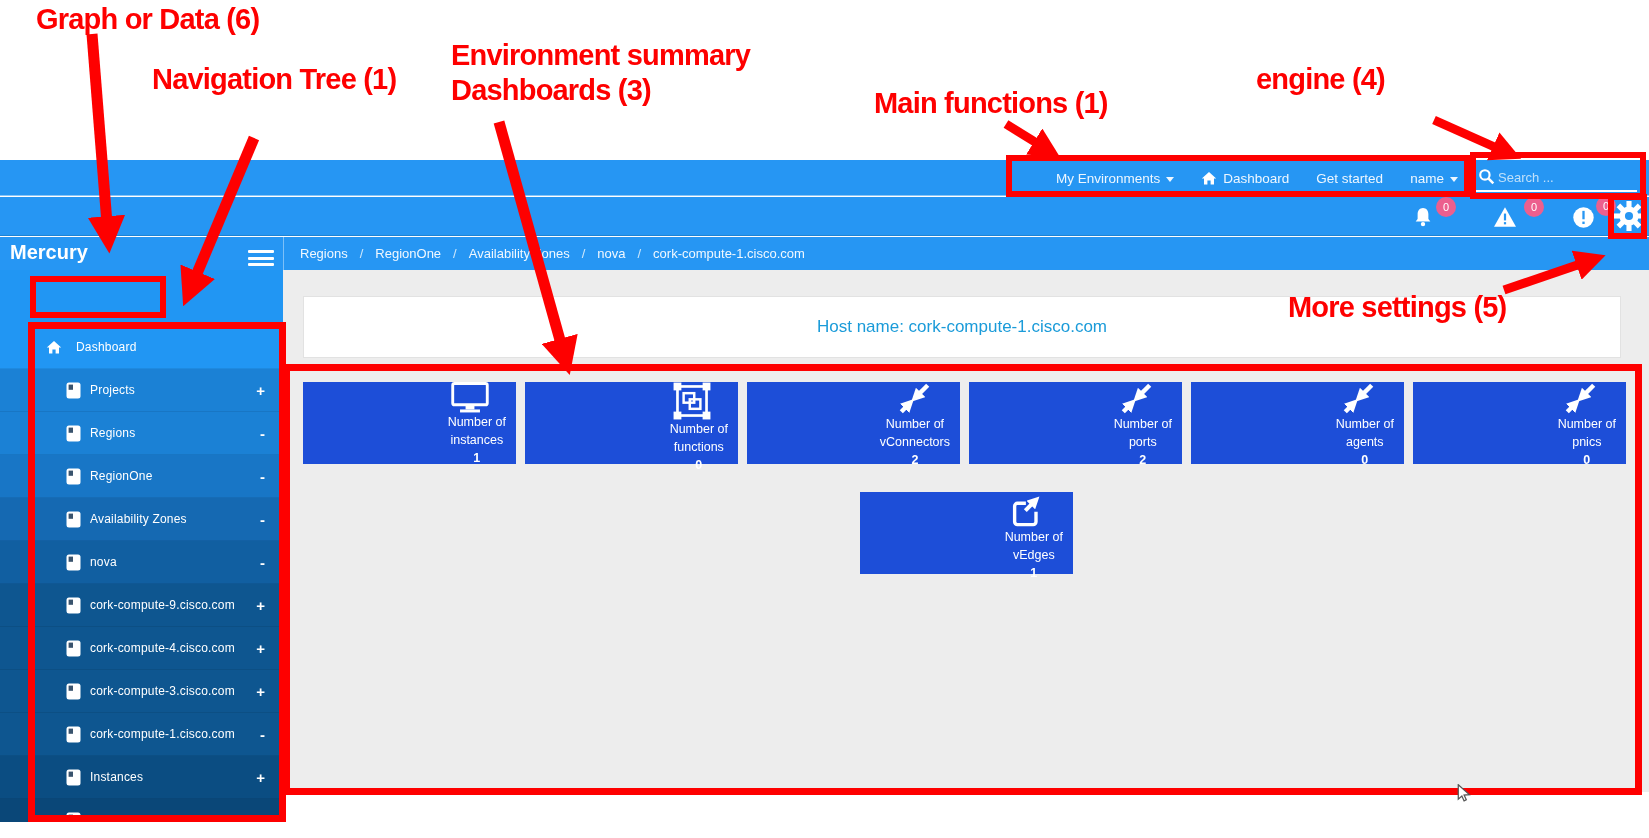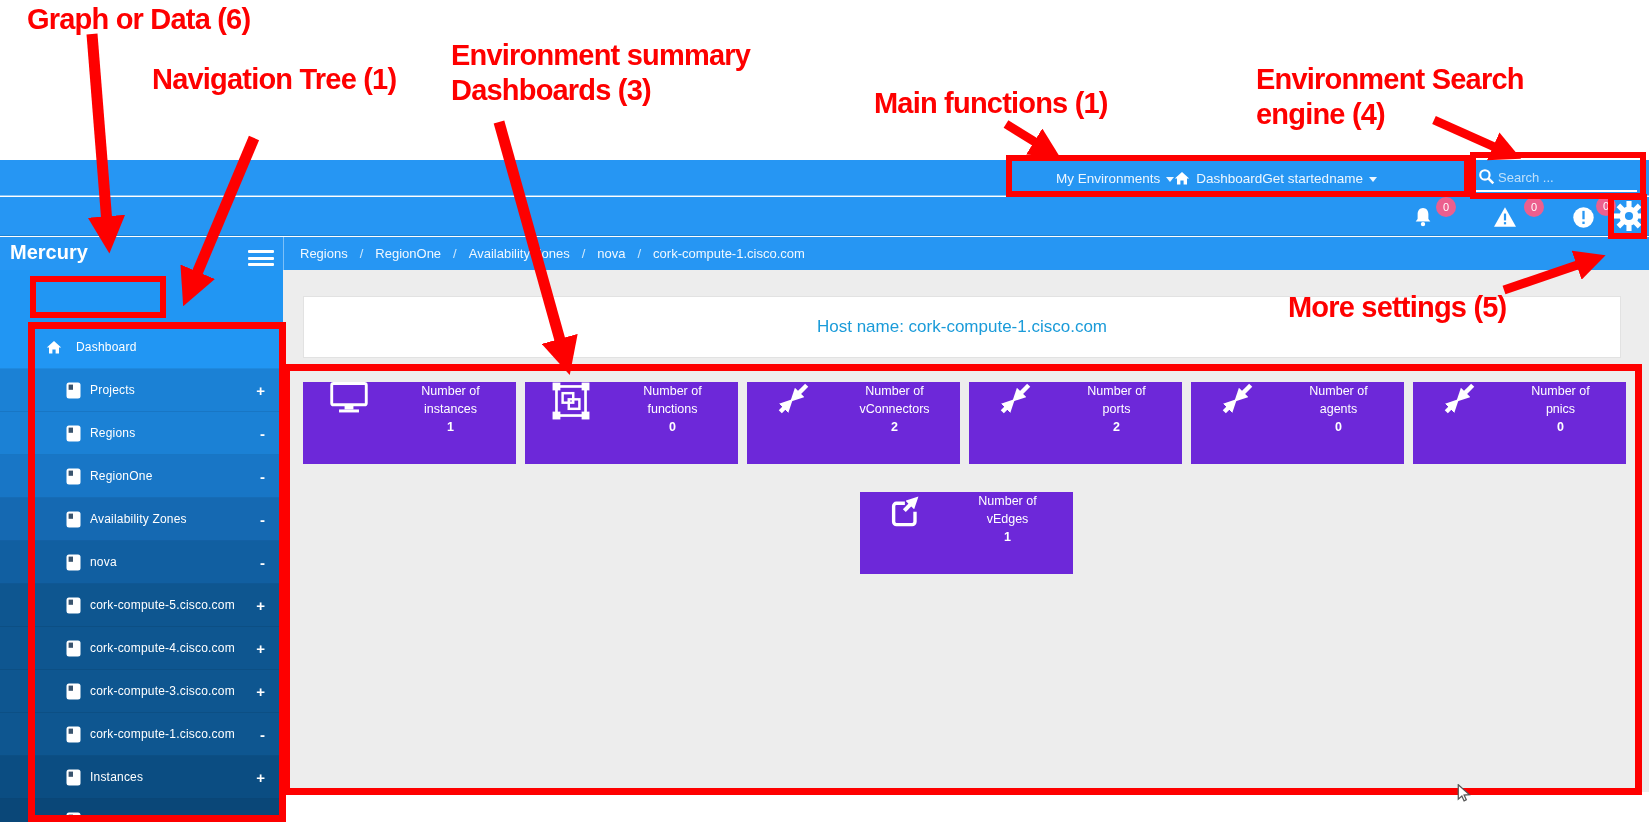--- a/index.html
+++ b/index.html
@@ -17,21 +17,21 @@
   
   .cisco-logo { position:absolute; left:56px; top:164px; width:50px; height:30px; color:#fff; text-align:center; }
   .cisco-word { font-size:11px; font-weight:bold; letter-spacing:1px; line-height:10px; }
   .calipso-img { position:absolute; left:110px; top:164px; width:52px; height:28px; border-radius:2px;
                  background:#070d1c;
                  background-image:radial-gradient(circle at 35% 55%, #2e9fd8 0 12%, rgba(46,159,216,.45) 30%, transparent 55%),
                                   radial-gradient(circle at 65% 40%, #1b5f93 0 18%, transparent 60%); }
   .app-title { position:absolute; left:172px; top:170px; color:#fff; font-size:15px; line-height:16px; }
 
   
-  .main-menu { position:absolute; left:1056px; top:160px; height:36px; display:flex; align-items:center; z-index:2; }
+  .main-menu { position:absolute; left:1056px; top:160px; height:36px; display:flex; align-items:center; gap:27px; z-index:2; }
   .menu-item { display:flex; align-items:center; gap:6px; color:#eef7ff; font-size:13.5px; cursor:pointer; white-space:nowrap; }
   .caret { width:0; height:0; border-left:4.5px solid transparent; border-right:4.5px solid transparent;
            border-top:5px solid #eef7ff; display:inline-block; margin-top:2px; }
 
   
   .search-wrap { position:absolute; left:1476px; top:163px; width:164px; height:30px; z-index:2; }
   .search-wrap .icon { position:absolute; left:2px; top:5px; }
   .search-input { position:absolute; left:22px; top:3px; width:138px; height:22px; background:transparent;
                   border:none; outline:none; color:#fff; font-size:13px; font-family:Liberation Sans, sans-serif; }
   .search-input::placeholder { color:#bfe0fa; }
@@ -69,21 +69,21 @@
   .crumb-sep { color:#cfe8fb; }
 
   
   .content { position:absolute; left:283px; top:270px; width:1366px; height:522px; background:#ededed; z-index:1; }
   .host-panel { position:absolute; left:303px; top:296px; width:1318px; height:62px; background:#fff;
                 border:1px solid #e2e2e2; display:flex; align-items:center; justify-content:center; z-index:1; }
   .host-title { color:#1a9bd9; font-size:17px; }
 
   .tile-grid { position:absolute; left:303px; top:382px; width:1326px; display:flex; gap:9px; z-index:1; }
   .tile-row2 { position:absolute; left:860px; top:492px; display:flex; z-index:1; }
-  .tile { width:213px; height:82px; background:#6d28d9; display:flex; align-items:flex-start; cursor:pointer; }
+  .tile { width:213px; height:82px; background:#1d4ed8; display:flex; align-items:flex-end; cursor:pointer;flex-direction:column; }
   .tile-ic { width:92px; display:flex; align-items:center; justify-content:center; }
   .tile-txt { flex:1; text-align:center; color:#fff; font-size:12.5px; line-height:18px; padding-right:10px; }
   .tile-count { font-weight:bold; font-size:12.5px; }
 
   
   .ann-box { position:absolute; border:6px solid #fe0000; pointer-events:none; z-index:40; }
   .ann-box.thick { border-width:7px; }
   .ann-label { position:absolute; color:#fe0000; font-weight:bold; font-size:29px; line-height:35px;
                letter-spacing:-0.8px; white-space:nowrap; z-index:46; pointer-events:none; }
   #arrows { position:absolute; left:0; top:0; z-index:45; pointer-events:none; }
@@ -282,21 +282,21 @@
         <span class="tree-label">nova</span>
         <span class="tree-toggle">-</span>
       </div>
       <div class="tree-row lvl6">
         <span class="icon tree-ic">
           <svg width="15" height="17" viewBox="0 0 15 17">
             <rect x="0.5" y="0.5" width="14" height="16" rx="2.5" fill="#fff"></rect>
             <rect x="2.6" y="2.6" width="4.4" height="5.2" fill="rgba(8,40,72,0.8)"></rect>
           </svg>
         </span>
-        <span class="tree-label">cork-compute-5.cisco.com</span>
+        <span class="tree-label">cork-compute-9.cisco.com</span>
         <span class="tree-toggle">+</span>
       </div>
       <div class="tree-row lvl6">
         <span class="icon tree-ic">
           <svg width="15" height="17" viewBox="0 0 15 17">
             <rect x="0.5" y="0.5" width="14" height="16" rx="2.5" fill="#fff"></rect>
             <rect x="2.6" y="2.6" width="4.4" height="5.2" fill="rgba(8,40,72,0.8)"></rect>
           </svg>
         </span>
         <span class="tree-label">cork-compute-4.cisco.com</span>
@@ -468,35 +468,34 @@
         </span>
       </div>
       <div class="tile-txt">
         <div>Number of</div>
         <div>vEdges</div>
         <div class="tile-count">1</div>
       </div>
     </div>
   </div>
 
-<div class="ann-label" style="left:27px;top:2px">
+<div class="ann-label" style="left:36px;top:2px">
   <div>Graph or Data (6)</div>
 </div>
 <div class="ann-label" style="left:152px;top:62px">
     <div>Navigation Tree (1)</div>
 </div>
 <div class="ann-label" style="left:451px;top:38px">
   <div>Environment summary</div>
     <div>Dashboards (3)</div>
 </div>
 <div class="ann-label" style="left:874px;top:86px">
   <div>Main functions (1)</div>
 </div>
 <div class="ann-label" style="left:1256px;top:62px">
-  <div>Environment Search</div>
     <div>engine (4)</div>
 </div>
 <div class="ann-label" style="left:1288px;top:290px">
   <div>More settings (5)</div>
 </div>
 
 <div class="ann-box" style="left:1006px;top:155px;width:464px;height:42px"></div>
 <div class="ann-box" style="left:1470px;top:152px;width:176px;height:47px"></div>
 <div class="ann-box" style="left:1608px;top:194px;width:39px;height:45px"></div>
 <div class="ann-box" style="left:30px;top:276px;width:136px;height:42px"></div>

